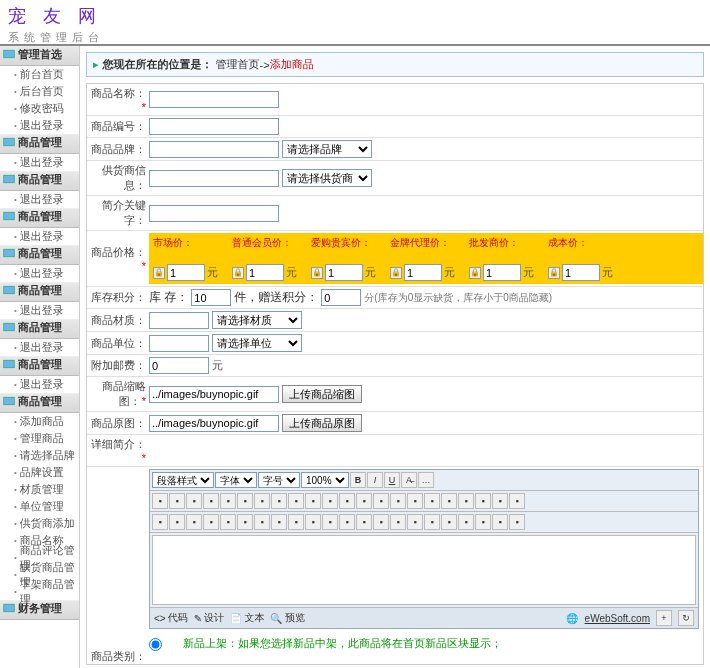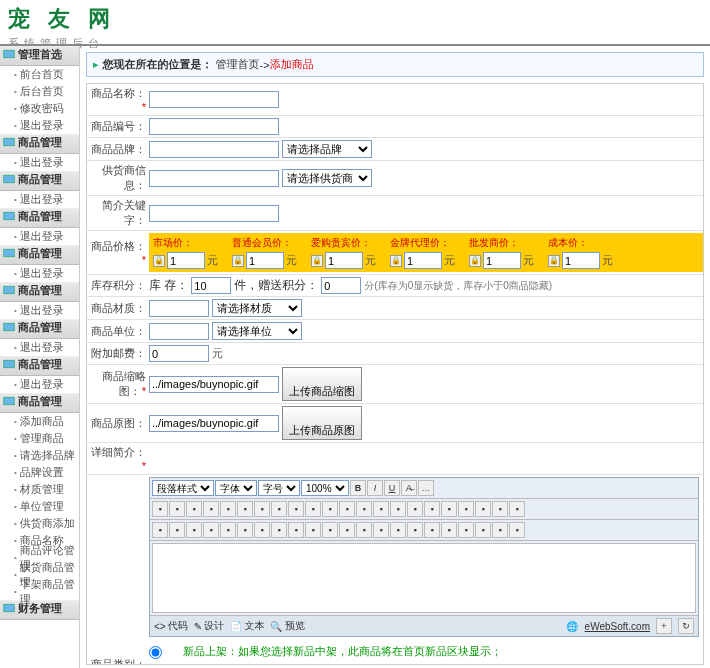--- a/index.html
+++ b/index.html
@@ -1,19 +1,19 @@
 <!DOCTYPE html>
 <html><head>
 <meta charset="utf-8">
 <style>
 *{box-sizing:border-box;margin:0;padding:0}
 body{font-family:"Microsoft YaHei",SimSun,Arial,sans-serif;font-size:12px;color:#333;background:#fff}
 .page{width:710px;height:668px;position:relative;overflow:hidden}
 .header{height:46px;border-bottom:2px solid #888;padding:4px 8px}
-.logo{color:#15803d;font-size:22px;font-weight:bold;letter-spacing:6px}
+.logo{color:#6d28d9;font-size:18px;font-weight:normal;letter-spacing:6px}
 .subtitle{color:#888;font-size:11px;letter-spacing:5px;margin-top:2px}
 .main{display:flex;height:622px}
 .sidebar{width:80px;background:#fff;border-right:1px solid #ccc;overflow-y:auto}
 .sb-head{display:flex;height:20px;background:linear-gradient(#e8e8e8,#d8d8d8);border-bottom:1px solid #bbb;border-top:1px solid #eee;padding:0 2px;font-weight:bold;font-size:11px;cursor:pointer}
 .sb-icon{width:14px;height:14px;margin-right:2px;display:inline-flex;align-items:center;justify-content:center}
 .sb-icon svg{width:12px;height:12px}
 .sb-item{display:flex;align-items:center;height:17px;padding-left:14px;font-size:11px;color:#555;cursor:pointer}
 .sb-item:before{content:"•";color:#888;margin-right:3px;font-size:8px}
 .content{flex:1;padding:6px;overflow:hidden}
 .crumb-box{border:1px solid #a7c4e8;background:#f4f9ff;padding:4px 6px;display:flex;align-items:center;font-size:11px;margin-bottom:6px}
@@ -21,27 +21,27 @@
 .crumb-current{color:#d00}
 .form-wrap{border:1px solid #ccc;height:582px;overflow:hidden}
 .frow{display:flex;align-items:center;border-bottom:1px solid #e0e0e0;padding:2px 0;min-height:22px}
 .flabel{width:62px;text-align:right;font-size:11px;padding-right:3px;color:#444}
 .flabel.req:after{content:"*";color:#d00;margin-left:1px}
 .fval{flex:1;display:flex;align-items:center;gap:3px;flex-wrap:wrap}
 input[type=text]{border:1px solid #7a9cc6;height:17px;padding:0 2px;font-size:11px}
 select{border:1px solid #7a9cc6;height:18px;font-size:11px;background:#fff}
 .w60{width:60px}.w90{width:90px}.w130{width:130px}.w40{width:40px}
 .price-block{background:#ffcc00;padding:3px 4px;flex:1;display:flex;flex-wrap:wrap;gap:2px 14px;align-items:flex-start}
-.price-col{display:flex;flex-direction:column;gap:2px;font-size:11px}
+.price-col{display:flex;flex-direction:column;gap:14px;font-size:11px}
 .price-col .ptop{color:#c00;font-size:10px}
 .price-input{display:flex;align-items:center;gap:2px}
 .price-input input{width:38px}
 .plock{display:inline-block;width:12px;height:12px;border:1px solid #999;background:#eee;font-size:8px;text-align:center;line-height:10px}
 .unit{font-size:11px;color:#555}
-.btn{border:1px solid #888;background:linear-gradient(#fff,#ddd);height:18px;padding:16px 6px;font-size:11px;cursor:pointer}
+.btn{border:1px solid #888;background:linear-gradient(#fff,#ddd);height:18px;padding:0 6px;font-size:11px;cursor:pointer}
 .editor-box{border:1px solid #9ab;background:#e8eef5;margin:2px 4px 2px 62px;height:160px;display:flex;flex-direction:column}
 .etoolbar{display:flex;flex-wrap:wrap;gap:1px;padding:2px;border-bottom:1px solid #bbb;align-items:center}
 .etoolbar select{height:16px;font-size:10px}
 .ebtn{width:16px;height:16px;border:1px solid #bbb;background:#f0f0f0;display:inline-flex;align-items:center;justify-content:center;font-size:9px;cursor:pointer}
 .etoolbar2{display:flex;flex-wrap:wrap;gap:1px;padding:2px;border-bottom:1px solid #bbb}
 .earea{flex:1;background:#fff;border:1px solid #bbb;margin:2px}
 .ebottom{display:flex;align-items:center;gap:6px;padding:2px 4px;background:#dde5ee;font-size:10px;border-top:1px solid #bbb}
 .ebottom .tab{display:flex;align-items:center;gap:2px;cursor:pointer}
 .radio-row{display:flex;align-items:flex-end;gap:21px;font-size:11px;padding:1px 0}
 .radio-row input{margin-top:1px}

